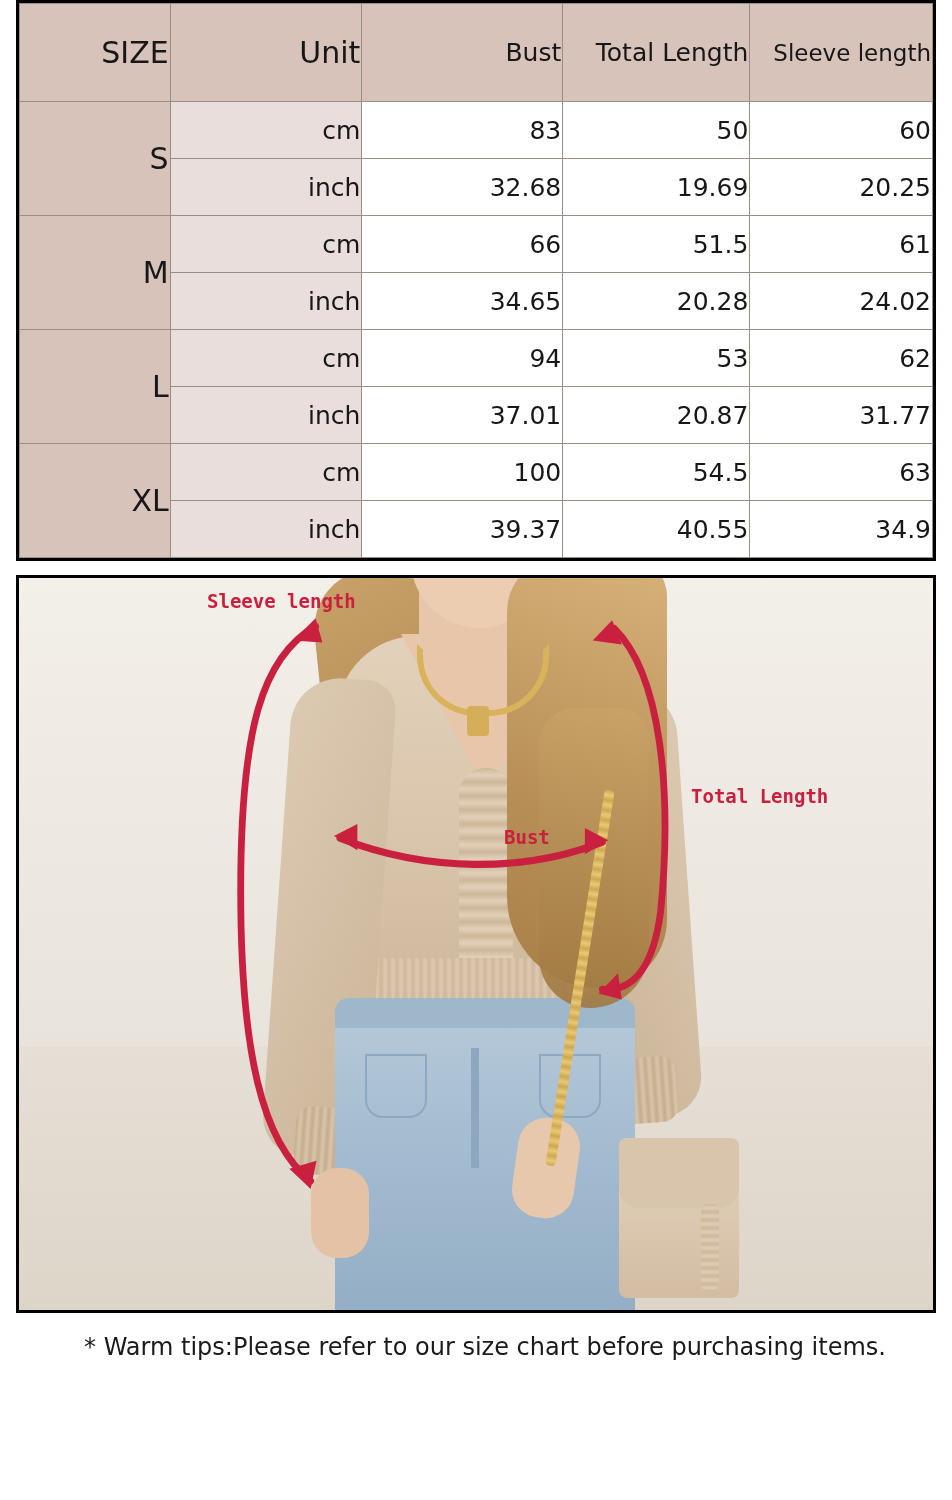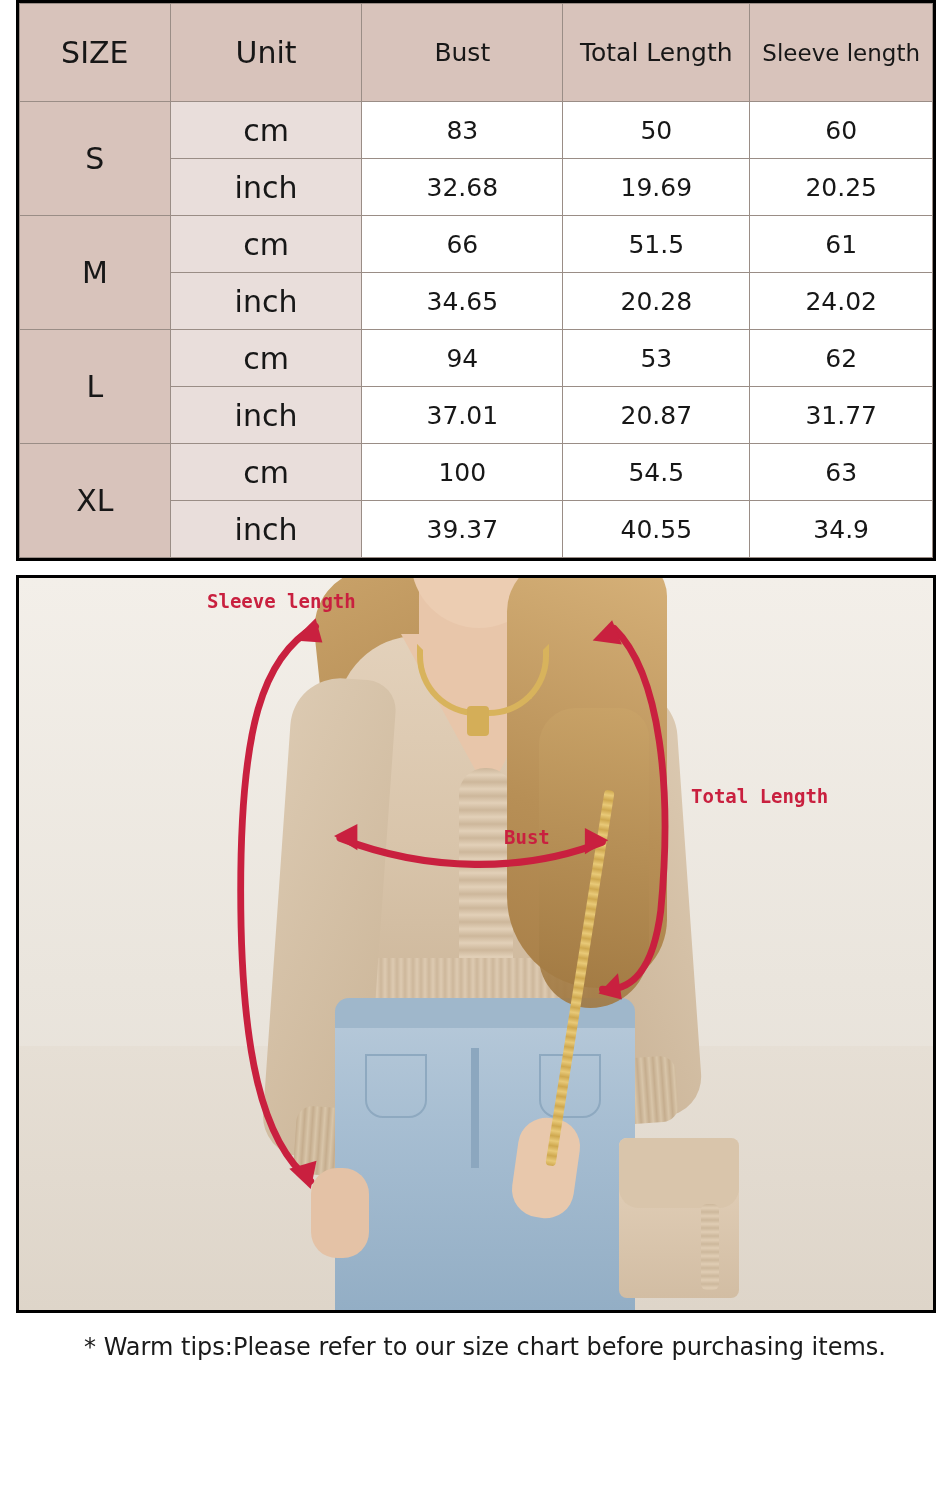--- a/index.html
+++ b/index.html
@@ -38,21 +38,21 @@
     border: 3px solid #000;
     background: #ffffff;
   }
   table.size-chart {
     border-collapse: collapse;
     width: 100%;
     table-layout: fixed;
   }
   table.size-chart td, table.size-chart th {
     border: 1px solid #9a8d86;
-    text-align: center;
+    text-align: right;
     vertical-align: middle;
     font-weight: 400;
     color: #171717;
   }
   .col-size { width: 16.5%; }
   .col-unit { width: 21%; }
   .col-bust { width: 22%; }
   .col-total { width: 20.5%; }
   .col-sleeve { width: 20%; }
 
@@ -64,21 +64,21 @@
   .hdr-cell.small { font-size: 25px; }
   .hdr-cell.tiny { font-size: 23px; }
 
   .size-cell {
     background: #d8c3bb;
     font-size: 30px;
     height: 110px;
   }
   .unit-cell {
     background: #e9dedb;
-    font-size: 30px;
+    font-size: 25px;
     height: 54px;
   }
   .val-cell {
     background: #ffffff;
     font-size: 25px;
     height: 54px;
   }
 
   
   .photo-panel {

